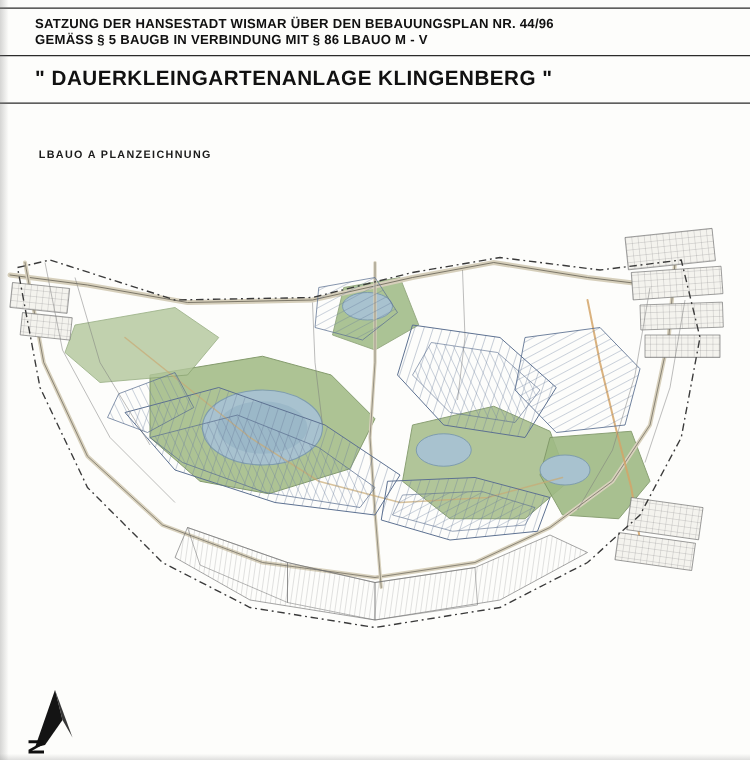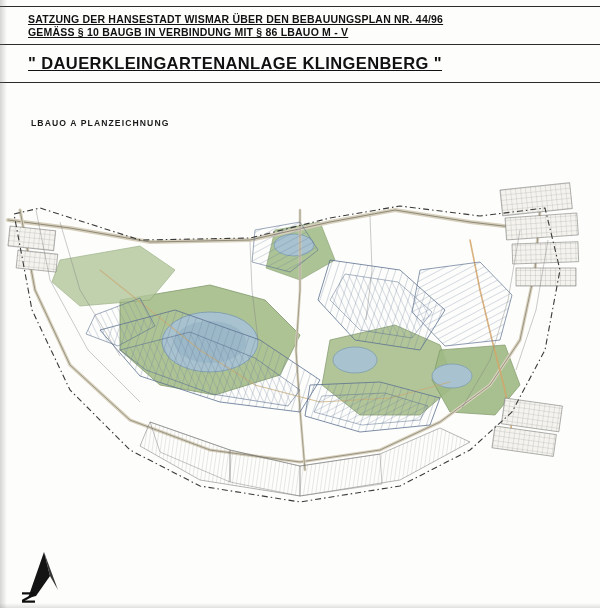--- a/index.html
+++ b/index.html
@@ -19,21 +19,20 @@
     position: absolute;
     inset: 0;
     background: #fdfdfb;
   }
   
   .header {
     position: absolute;
     left: 0;
     top: 0;
     width: 600px;
-    text-decoration: underline;
   }
   .rule {
     height: 1px;
     background: #2b2b2b;
     width: 100%;
   }
   .rule.top { margin-top: 6px; }
   .title-line1 {
     font-size: 10.5px;
     font-weight: bold;
@@ -111,21 +110,21 @@
   }
 </style>
 </head>
 <body>
 
 <div class="sheet">
 
   <div class="header">
     <div class="rule top"></div>
     <div class="title-line1">SATZUNG DER HANSESTADT WISMAR ÜBER DEN BEBAUUNGSPLAN NR. 44/96</div>
-    <div class="title-line2">GEMÄSS § 10 BAUGB IN VERBINDUNG MIT § 86 LBAUO M - V</div>
+    <div class="title-line2">GEMÄSS § 5 BAUGB IN VERBINDUNG MIT § 86 LBAUO M - V</div>
     <div class="rule"></div>
     <div class="title-main">" DAUERKLEINGARTENANLAGE KLINGENBERG "</div>
     <div class="rule"></div>
   </div>
 
   <div class="subtitle">LBAUO A  PLANZEICHNUNG</div>
 
   <div class="plan">
     <svg width="600" height="400" viewBox="0 0 600 400" xmlns="http://www.w3.org/2000/svg">
       <defs>

